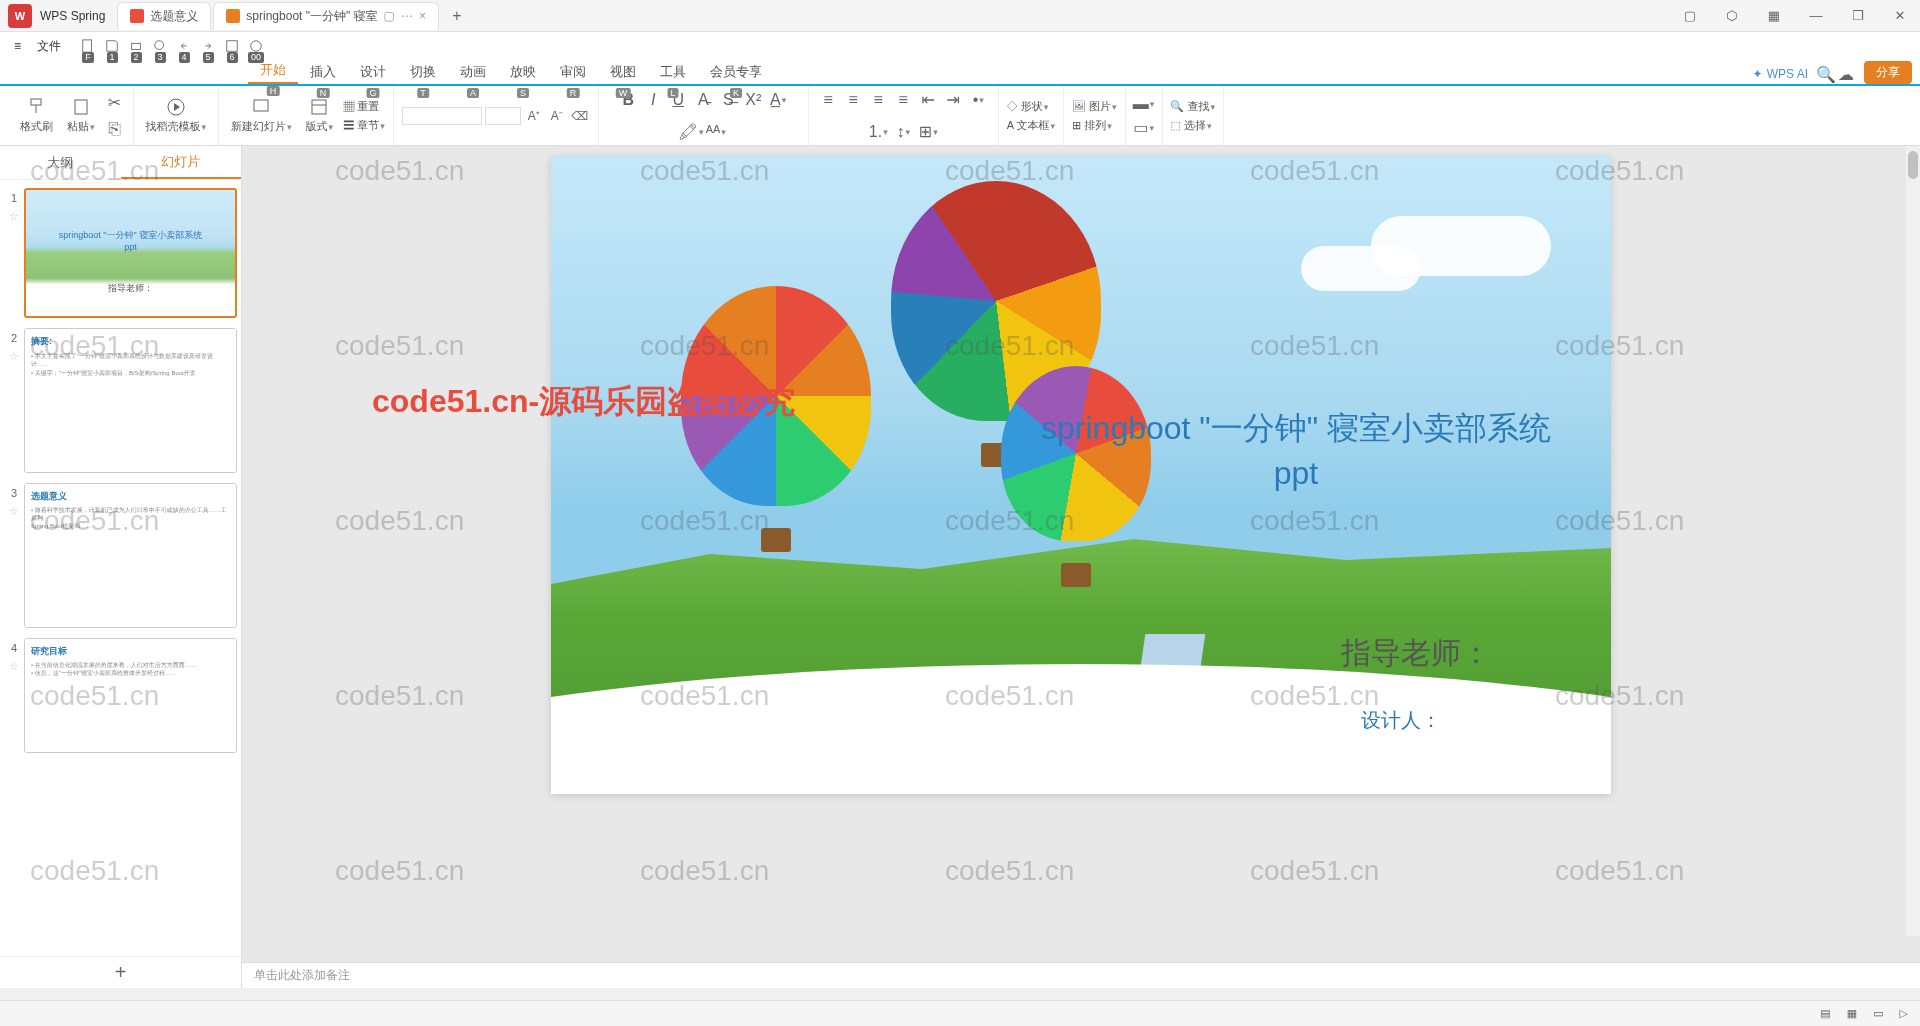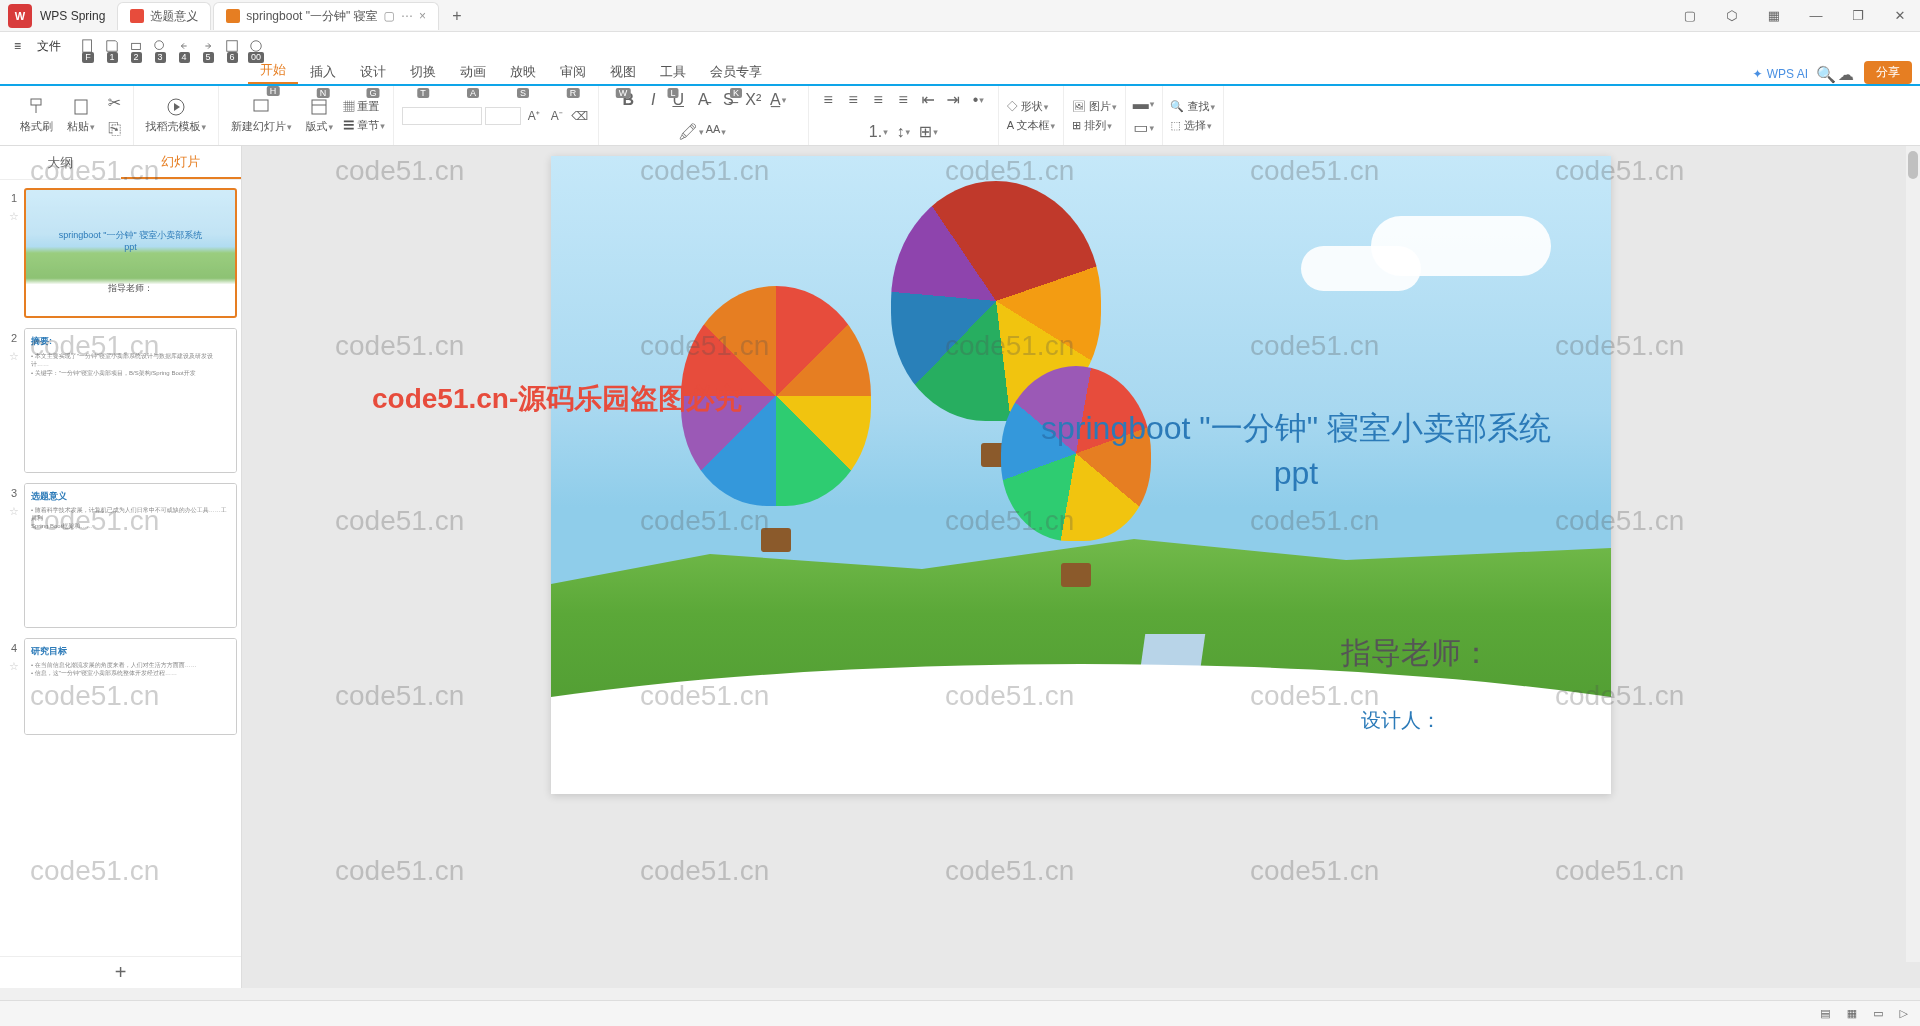--- a/index.html
+++ b/index.html
@@ -71,21 +71,21 @@
 .balloon.b2{left:340px;top:25px}
 .balloon.b2 .balloon-env{width:210px;height:240px;background:conic-gradient(from 20deg,#c0392b 0deg 51deg,#f39c12 51deg 102deg,#f1c40f 102deg 153deg,#27ae60 153deg 204deg,#2980b9 204deg 255deg,#8e44ad 255deg 306deg,#c0392b 306deg 360deg)}
 .balloon.b3{left:450px;top:210px}
 .balloon.b3 .balloon-env{width:150px;height:175px;background:conic-gradient(from 10deg,#e74c3c 0deg 60deg,#e67e22 60deg 120deg,#f1c40f 120deg 180deg,#2ecc71 180deg 240deg,#3498db 240deg 300deg,#9b59b6 300deg 360deg)}
 .basket{width:30px;height:24px;background:#8b5a2b;margin:22px auto 0;border-radius:3px}
 .slide-title{position:absolute;top:250px;right:50px;width:530px;text-align:center;font-size:32px;color:#2b7ab8;font-weight:500;line-height:1.4}
 .slide-teacher{position:absolute;bottom:120px;right:120px;font-size:30px;color:#555}
 .slide-designer{position:absolute;bottom:60px;right:170px;font-size:20px;color:#2b7ab8}
 .watermark-layer{position:absolute;inset:0;pointer-events:none}
 .wm{position:absolute;font-size:28px;color:rgba(80,80,80,0.28);font-weight:400}
-.wm-red{position:absolute;top:380px;left:372px;font-size:28px;color:#e74c3c;font-weight:bold;white-space:nowrap}
+.wm-red{position:absolute;top:380px;left:372px;font-size:32px;color:#e74c3c;font-weight:bold;white-space:nowrap}
 .notes{height:26px;background:#fff;border-top:1px solid #ddd;padding:4px 12px;font-size:12px;color:#999}
 .statusbar{position:absolute;bottom:0;left:0;right:0;height:26px;background:#f5f5f5;border-top:1px solid #ddd;display:flex;align-items:center;padding:0 12px;font-size:11px;color:#666;gap:16px}
 .statusbar .spacer{flex:1}
 .scroll-v{position:absolute;right:0;top:0;bottom:26px;width:14px;background:#f0f0f0}
 .scroll-thumb{position:absolute;right:2px;top:5px;width:10px;height:28px;background:#c0c0c0;border-radius:5px}
 .dd{font-size:9px;color:#888;margin-left:1px}
 </style>
 </head>
 <body>
 
@@ -337,21 +337,21 @@
               <div class="thumb-title">选题意义</div>
               <div style="font-size:6px;line-height:1.3;color:#888">• 随着科学技术发展，计算机已成为人们日常中不可或缺的办公工具……工具利<br>Spring Boot框架和……</div>
             </div>
         </div>
       </div>
       <div class="thumb-wrap">
         <div class="thumb-num">
             <span>4</span>
             <span class="thumb-star">☆</span>
           </div>
-        <div class="thumb thumb-small" style="background:#fff;height:97px">
+        <div class="thumb thumb-small" style="background:#fff;height:115px">
           <div class="thumb-content">
               <div class="thumb-title">研究目标</div>
               <div style="font-size:6px;line-height:1.3;color:#888">• 在当前信息化潮流发展的角度来看，人们对生活方方面面……<br>• 信息，这"一分钟"寝室小卖部系统整体开发经过程……</div>
             </div>
         </div>
       </div>
     </div>
     <div class="new-slide">+</div>
   </div>
 
@@ -380,20 +380,21 @@
             <div class="basket"></div>
           </div>
         <div class="slide-title">springboot "一分钟" 寝室小卖部系统ppt</div>
         <div class="slide-teacher">指导老师：</div>
         <div class="slide-designer">设计人：</div>
       </div>
       <div class="scroll-v">
           <div class="scroll-thumb"></div>
         </div>
     </div>
+    <div class="notes">单击此处添加备注</div>
   </div>
 </div>
 
 <div class="watermark-layer">
   <span class="wm" style="top:155px;left:30px">code51.cn</span>
   <span class="wm" style="top:155px;left:335px">code51.cn</span>
   <span class="wm" style="top:155px;left:640px">code51.cn</span>
   <span class="wm" style="top:155px;left:945px">code51.cn</span>
   <span class="wm" style="top:155px;left:1250px">code51.cn</span>
   <span class="wm" style="top:155px;left:1555px">code51.cn</span>

